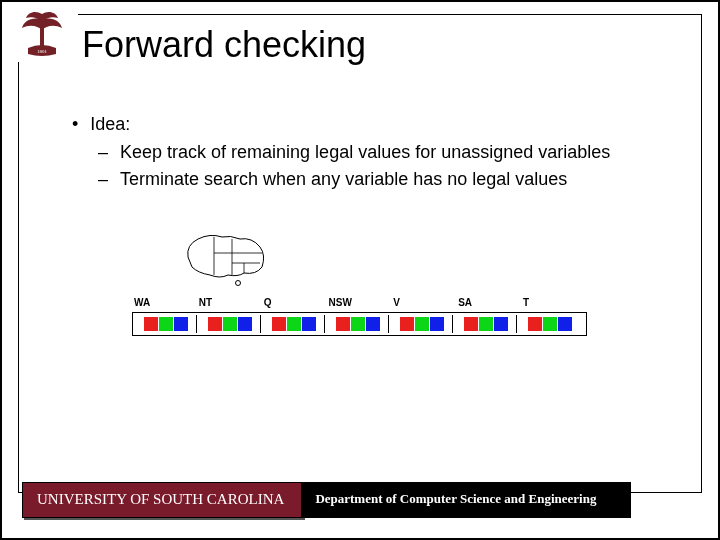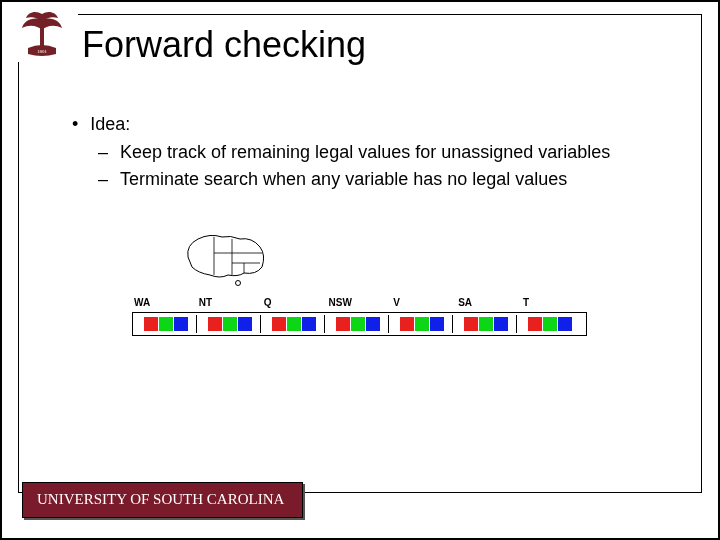--- a/index.html
+++ b/index.html
@@ -232,14 +232,15 @@
       <div class="cell-group">
           <div class="sq r"></div>
           <div class="sq g"></div>
           <div class="sq b"></div>
         </div>
     </div>
   </div>
 
   <div class="footer">
     <div class="footer-left">UNIVERSITY OF SOUTH CAROLINA</div>
+    <div class="footer-right">Department of Computer Science and Engineering</div>
   </div>
 </div>
 
 </body></html>

